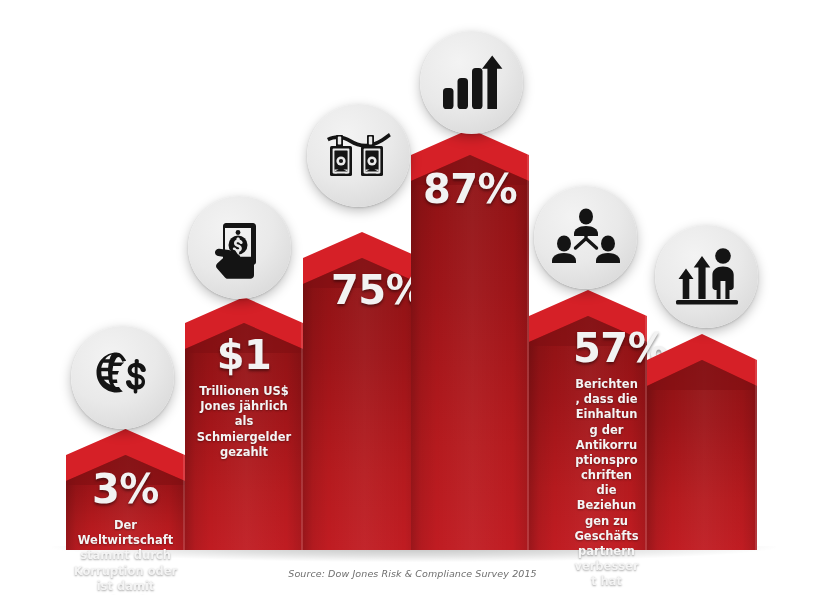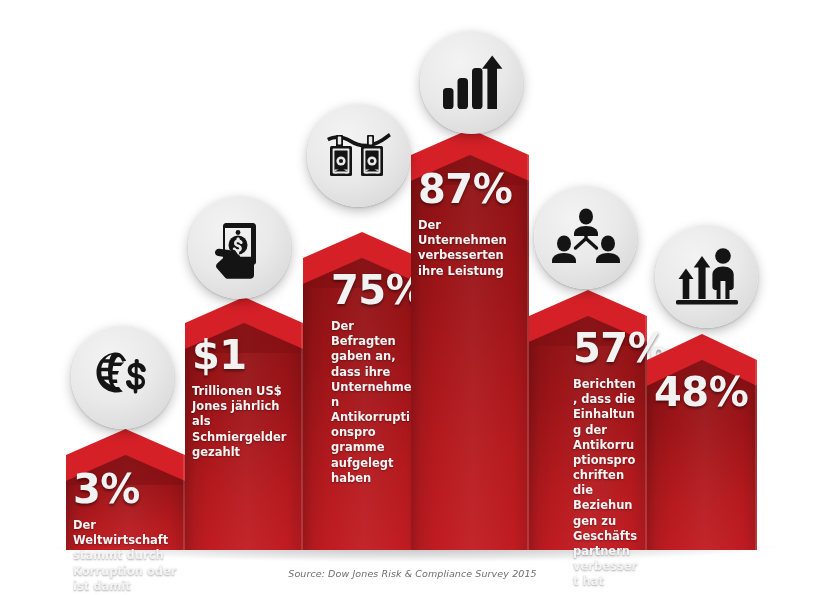--- a/index.html
+++ b/index.html
@@ -91,21 +91,21 @@
     pointer-events: none;
   }
 
   
   .bar-text {
     position: absolute;
     left: 0;
     width: 100%;
     box-sizing: border-box;
     padding: 0 7px;
-    text-align: left;
+    text-align: center;
     color: #ffffff;
     z-index: 4;
   }
   .bar-value {
     font-size: 40px;
     font-weight: bold;
     line-height: 1.0;
     letter-spacing: -0.5px;
     color: #f2f2f2;
     text-shadow: 0 2px 3px rgba(0,0,0,0.45);
@@ -295,40 +295,38 @@
       </svg>
     </div>
     <div class="bar-vshade" style="top:26px; height:30px;">
       <svg viewBox="0 0 118 30" preserveAspectRatio="none">
         <path d="M0,26 L59,0 L118,26 L118,30 L0,30 Z" fill="#7e0f12" opacity="0.55"></path>
       </svg>
     </div>
     <div class="bar-edge"></div>
     <div class="bar-text" style="top:38px;padding-left:28px;">
       <div class="bar-value">75%</div>
-      <div class="bar-caption">Der Befragten gaben an, dass ihre Unternehmen Antikorruptionspro gramme aufgelegt haben</div>
     </div>
   </div>
 
   <div class="bar" style="left:411px; top:129px; width:118px; height:421px; z-index:5;">
     <div class="bar-body" style="top:26px; height:395px;"></div>
     <div class="bar-head" style="height:52px;">
       <svg viewBox="0 0 118 52" preserveAspectRatio="none">
         <path d="M0,26 L59,0 L118,26 L118,52 L59,26 L0,52 Z" fill="#d62027"></path>
       </svg>
     </div>
     <div class="bar-vshade" style="top:26px; height:30px;">
       <svg viewBox="0 0 118 30" preserveAspectRatio="none">
         <path d="M0,26 L59,0 L118,26 L118,30 L0,30 Z" fill="#7e0f12" opacity="0.55"></path>
       </svg>
     </div>
     <div class="bar-edge"></div>
     <div class="bar-text" style="top:40px;">
       <div class="bar-value">87%</div>
-      <div class="bar-caption">Der Unternehmen verbesserten ihre Leistung</div>
     </div>
   </div>
 
   <div class="bar" style="left:529px; top:290px; width:118px; height:260px; z-index:5;">
     <div class="bar-body" style="top:26px; height:234px;"></div>
     <div class="bar-head" style="height:52px;">
       <svg viewBox="0 0 118 52" preserveAspectRatio="none">
         <path d="M0,26 L59,0 L118,26 L118,52 L59,26 L0,52 Z" fill="#d62027"></path>
       </svg>
     </div>
@@ -351,21 +349,20 @@
         <path d="M0,26 L55,0 L110,26 L110,52 L55,26 L0,52 Z" fill="#d62027"></path>
       </svg>
     </div>
     <div class="bar-vshade" style="top:26px; height:30px;">
       <svg viewBox="0 0 110 30" preserveAspectRatio="none">
         <path d="M0,26 L55,0 L110,26 L110,30 L0,30 Z" fill="#7e0f12" opacity="0.55"></path>
       </svg>
     </div>
     <div class="bar-edge"></div>
     <div class="bar-text" style="top:38px;">
-      <div class="bar-value">48%</div>
     </div>
   </div>
 
   <div class="ground-shadow"></div>
 
   <div class="source">Source: Dow Jones Risk &amp; Compliance Survey 2015</div>
 
 </div>
 
 </body></html>

